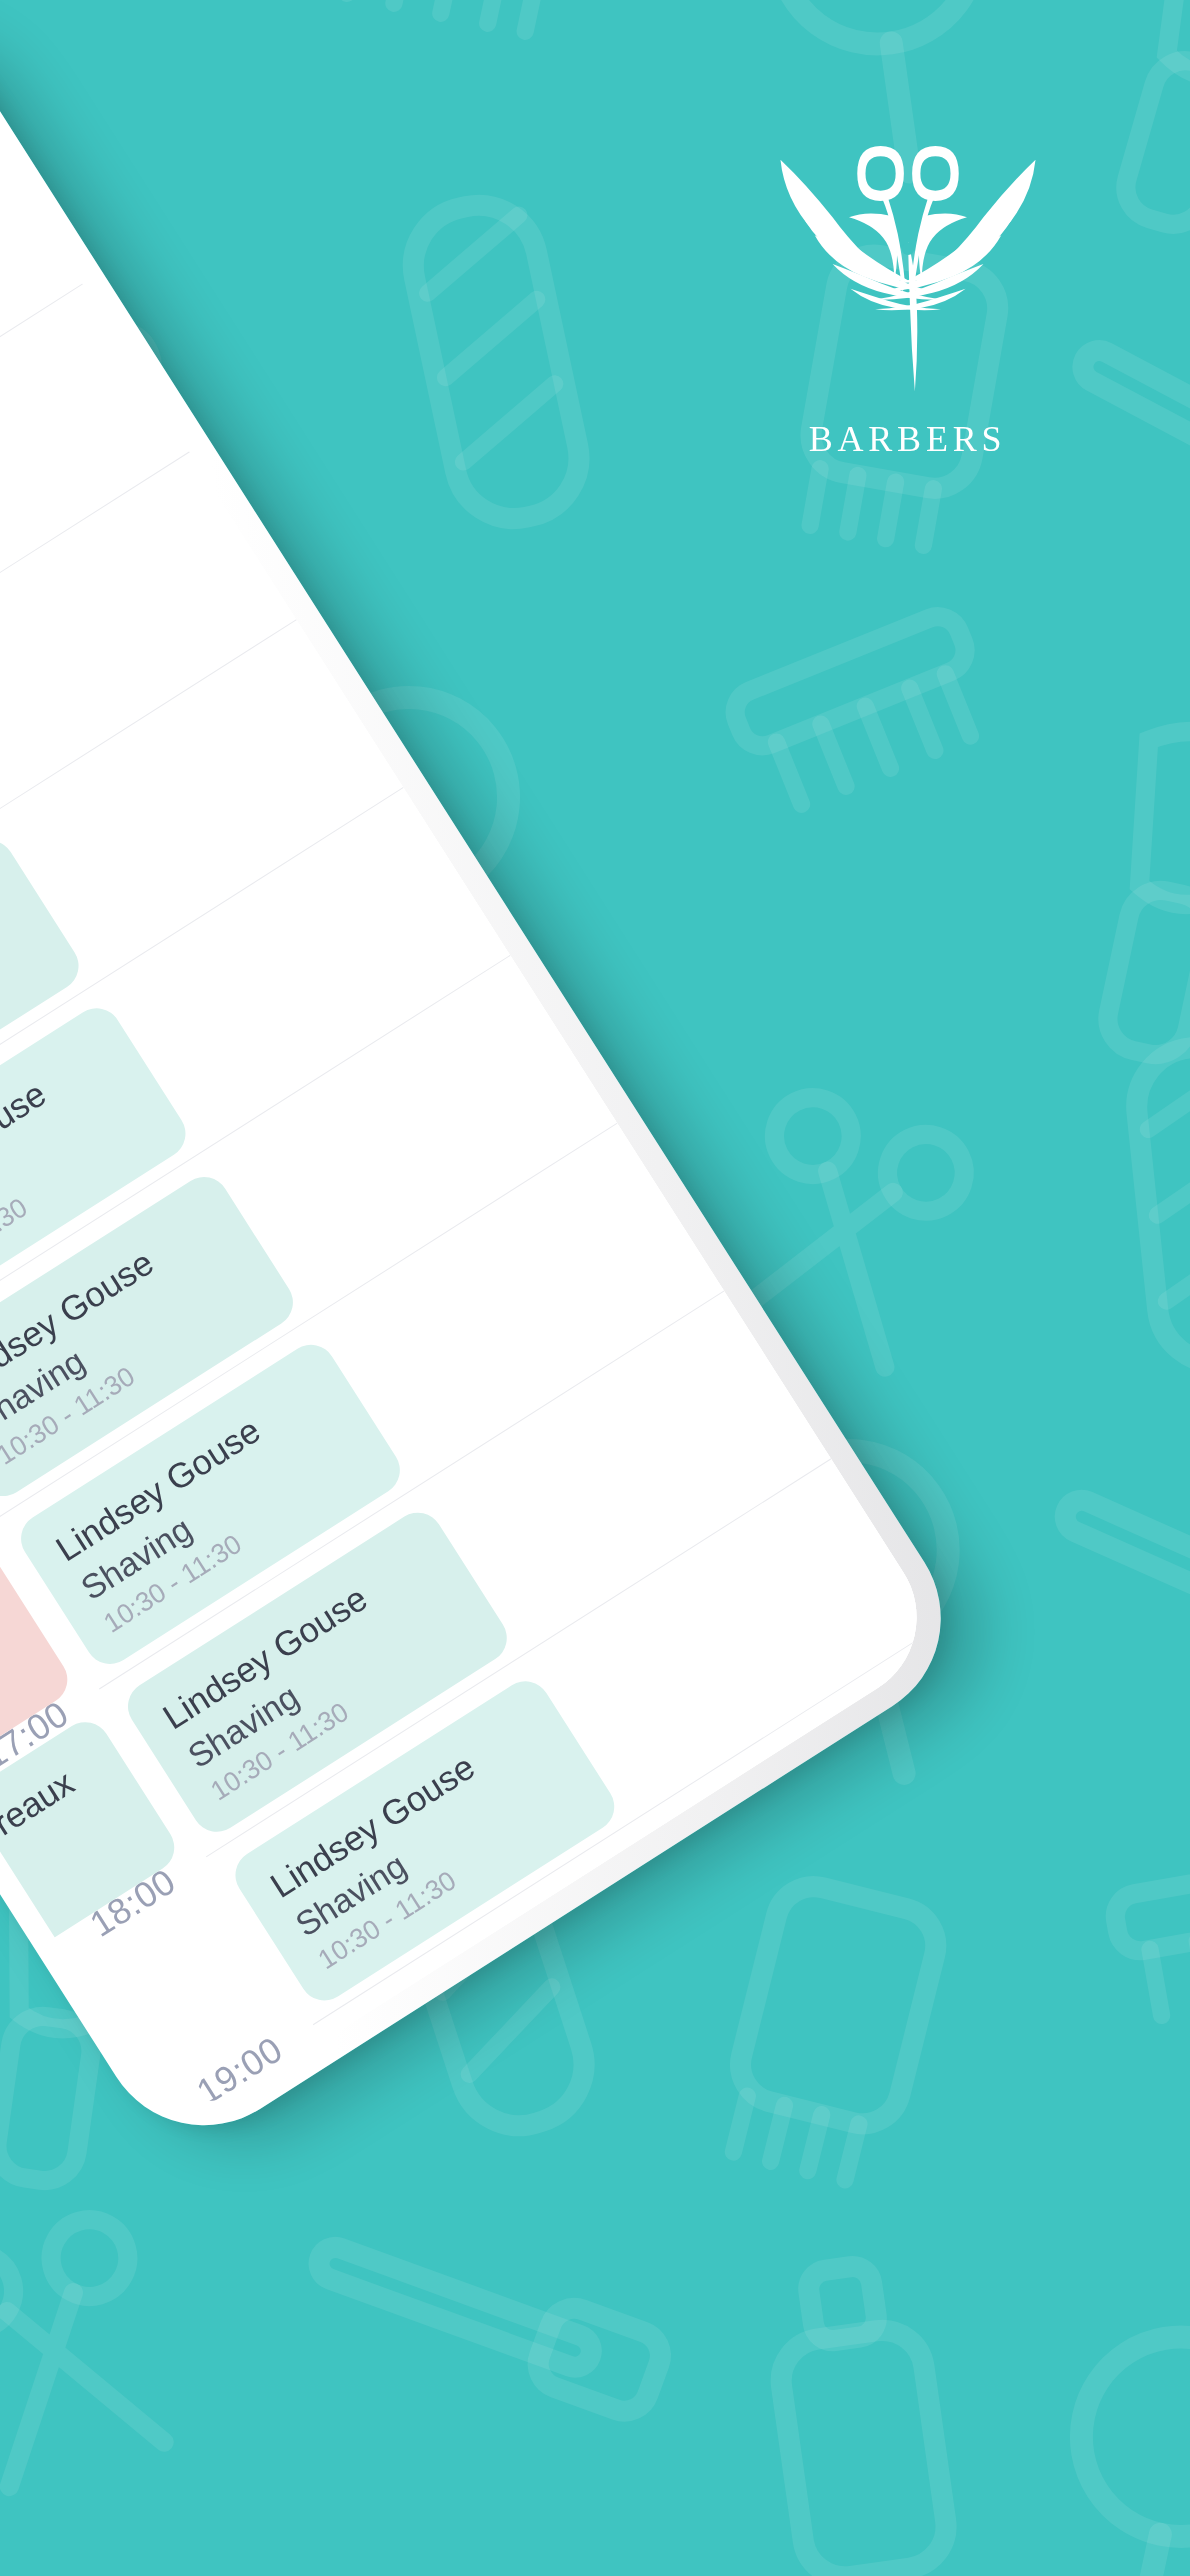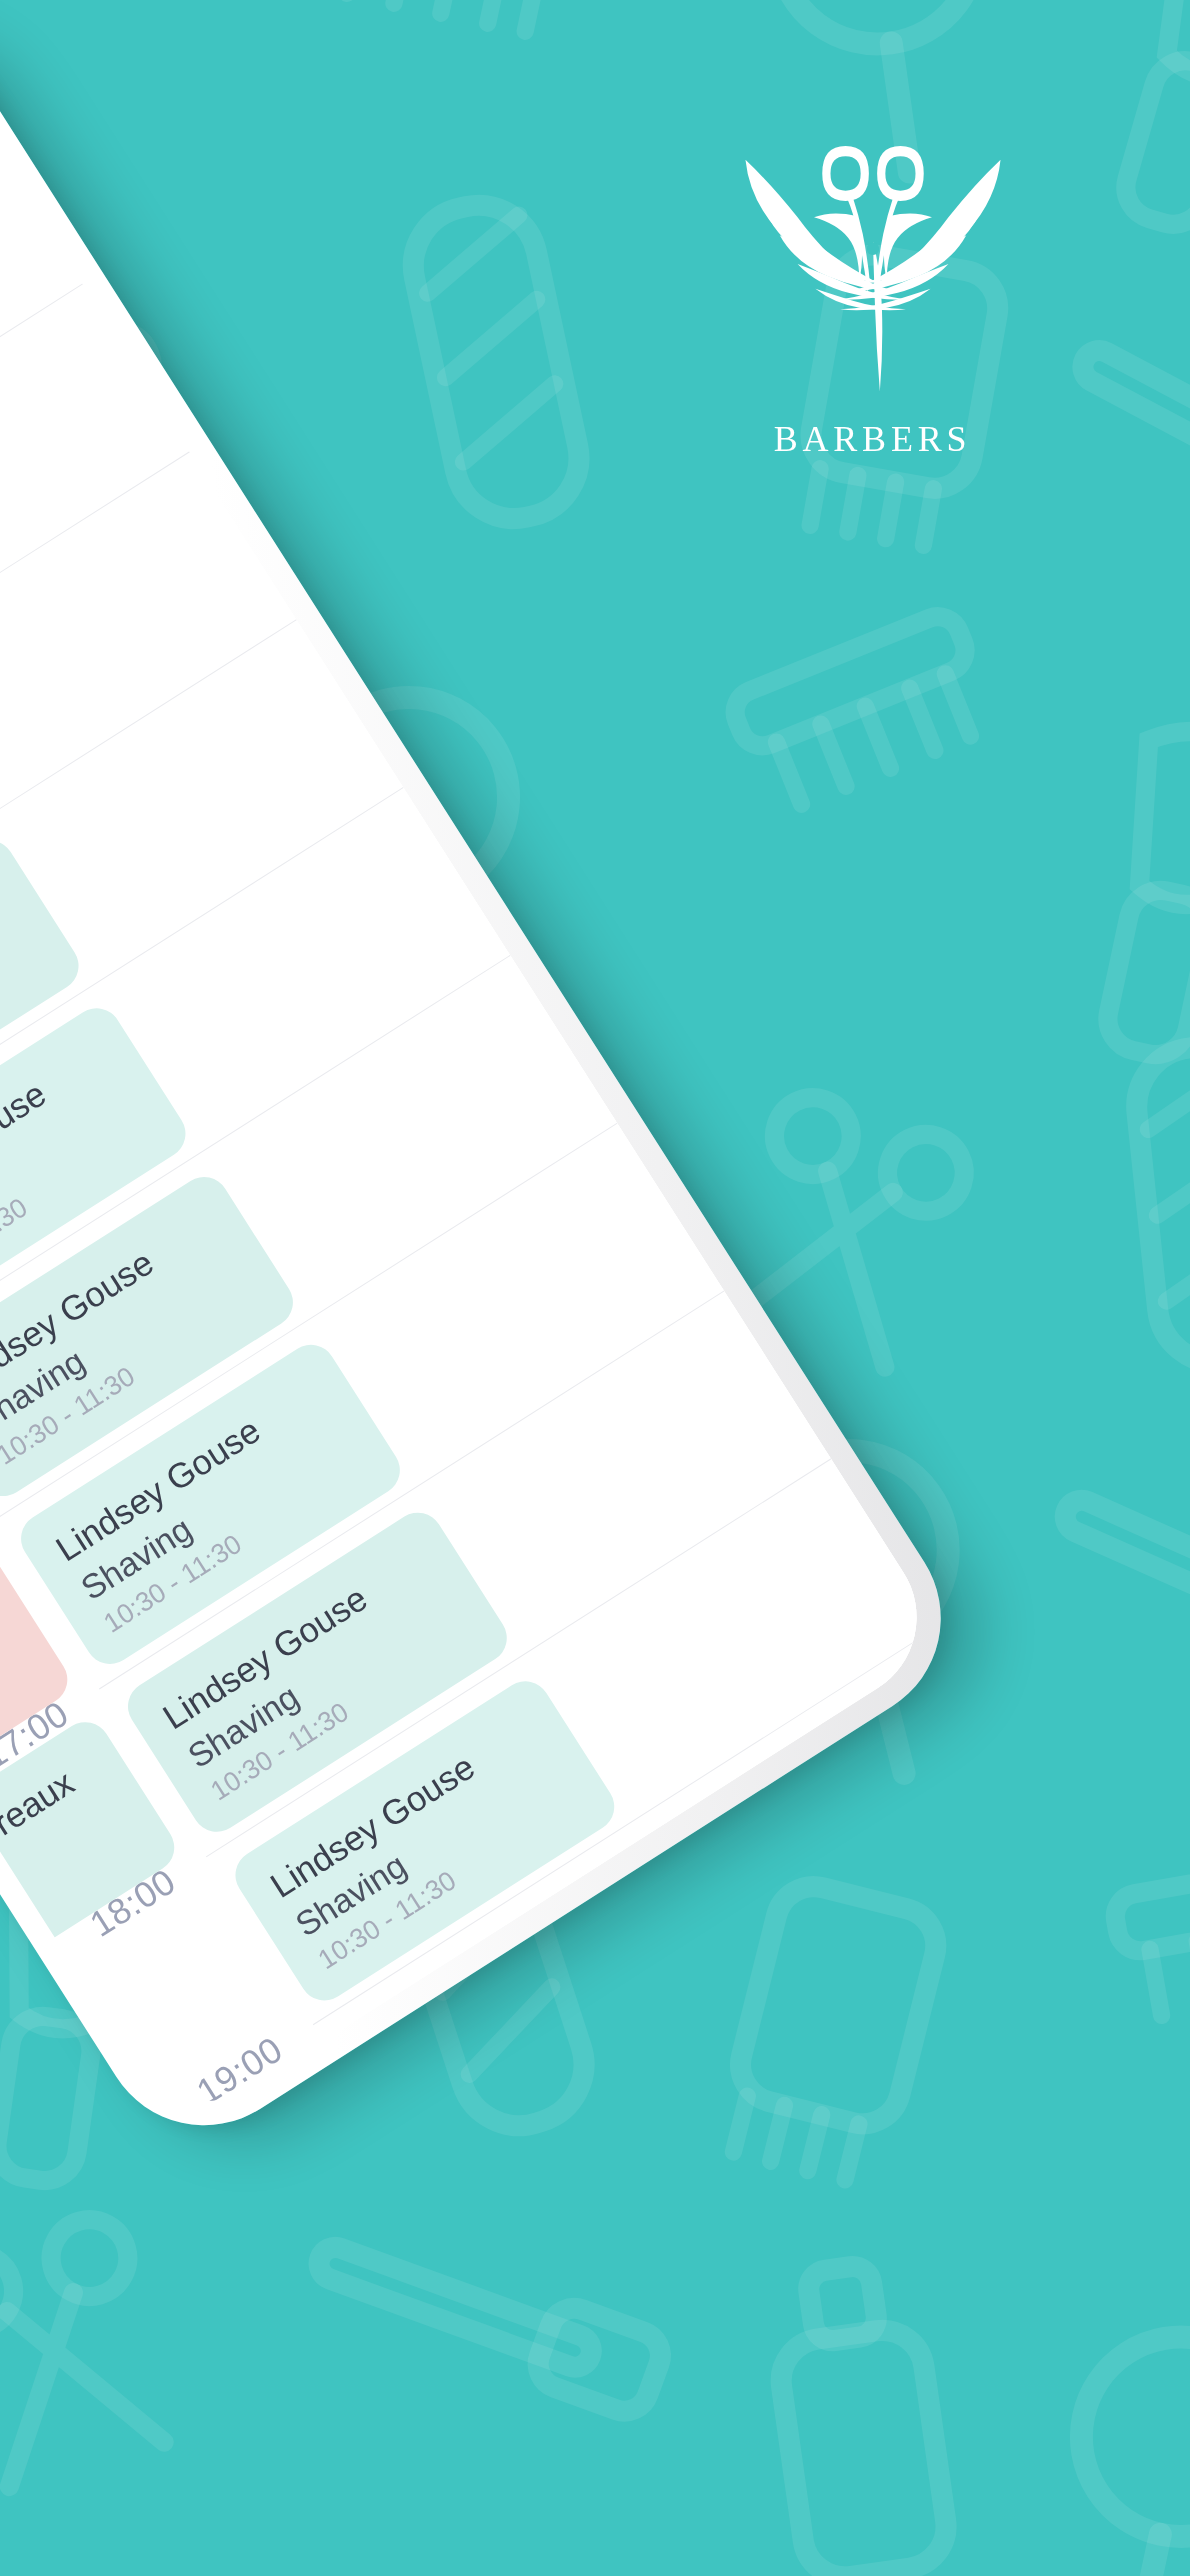--- a/index.html
+++ b/index.html
@@ -24,21 +24,21 @@
   #bg-pattern {
     position: absolute;
     inset: -192px;
     opacity: 1;
     pointer-events: none;
   }
 
   
   #brand {
     position: absolute;
-    left: 671px;
+    left: 706px;
     top: 125px;
     width: 403px;
     height: 403px;
     display: flex;
     flex-direction: column;
     align-items: center;
     z-index: 30;
   }
   #brand-mark { width: 288px; height: 278px; display: block; }
   #brand-word {

